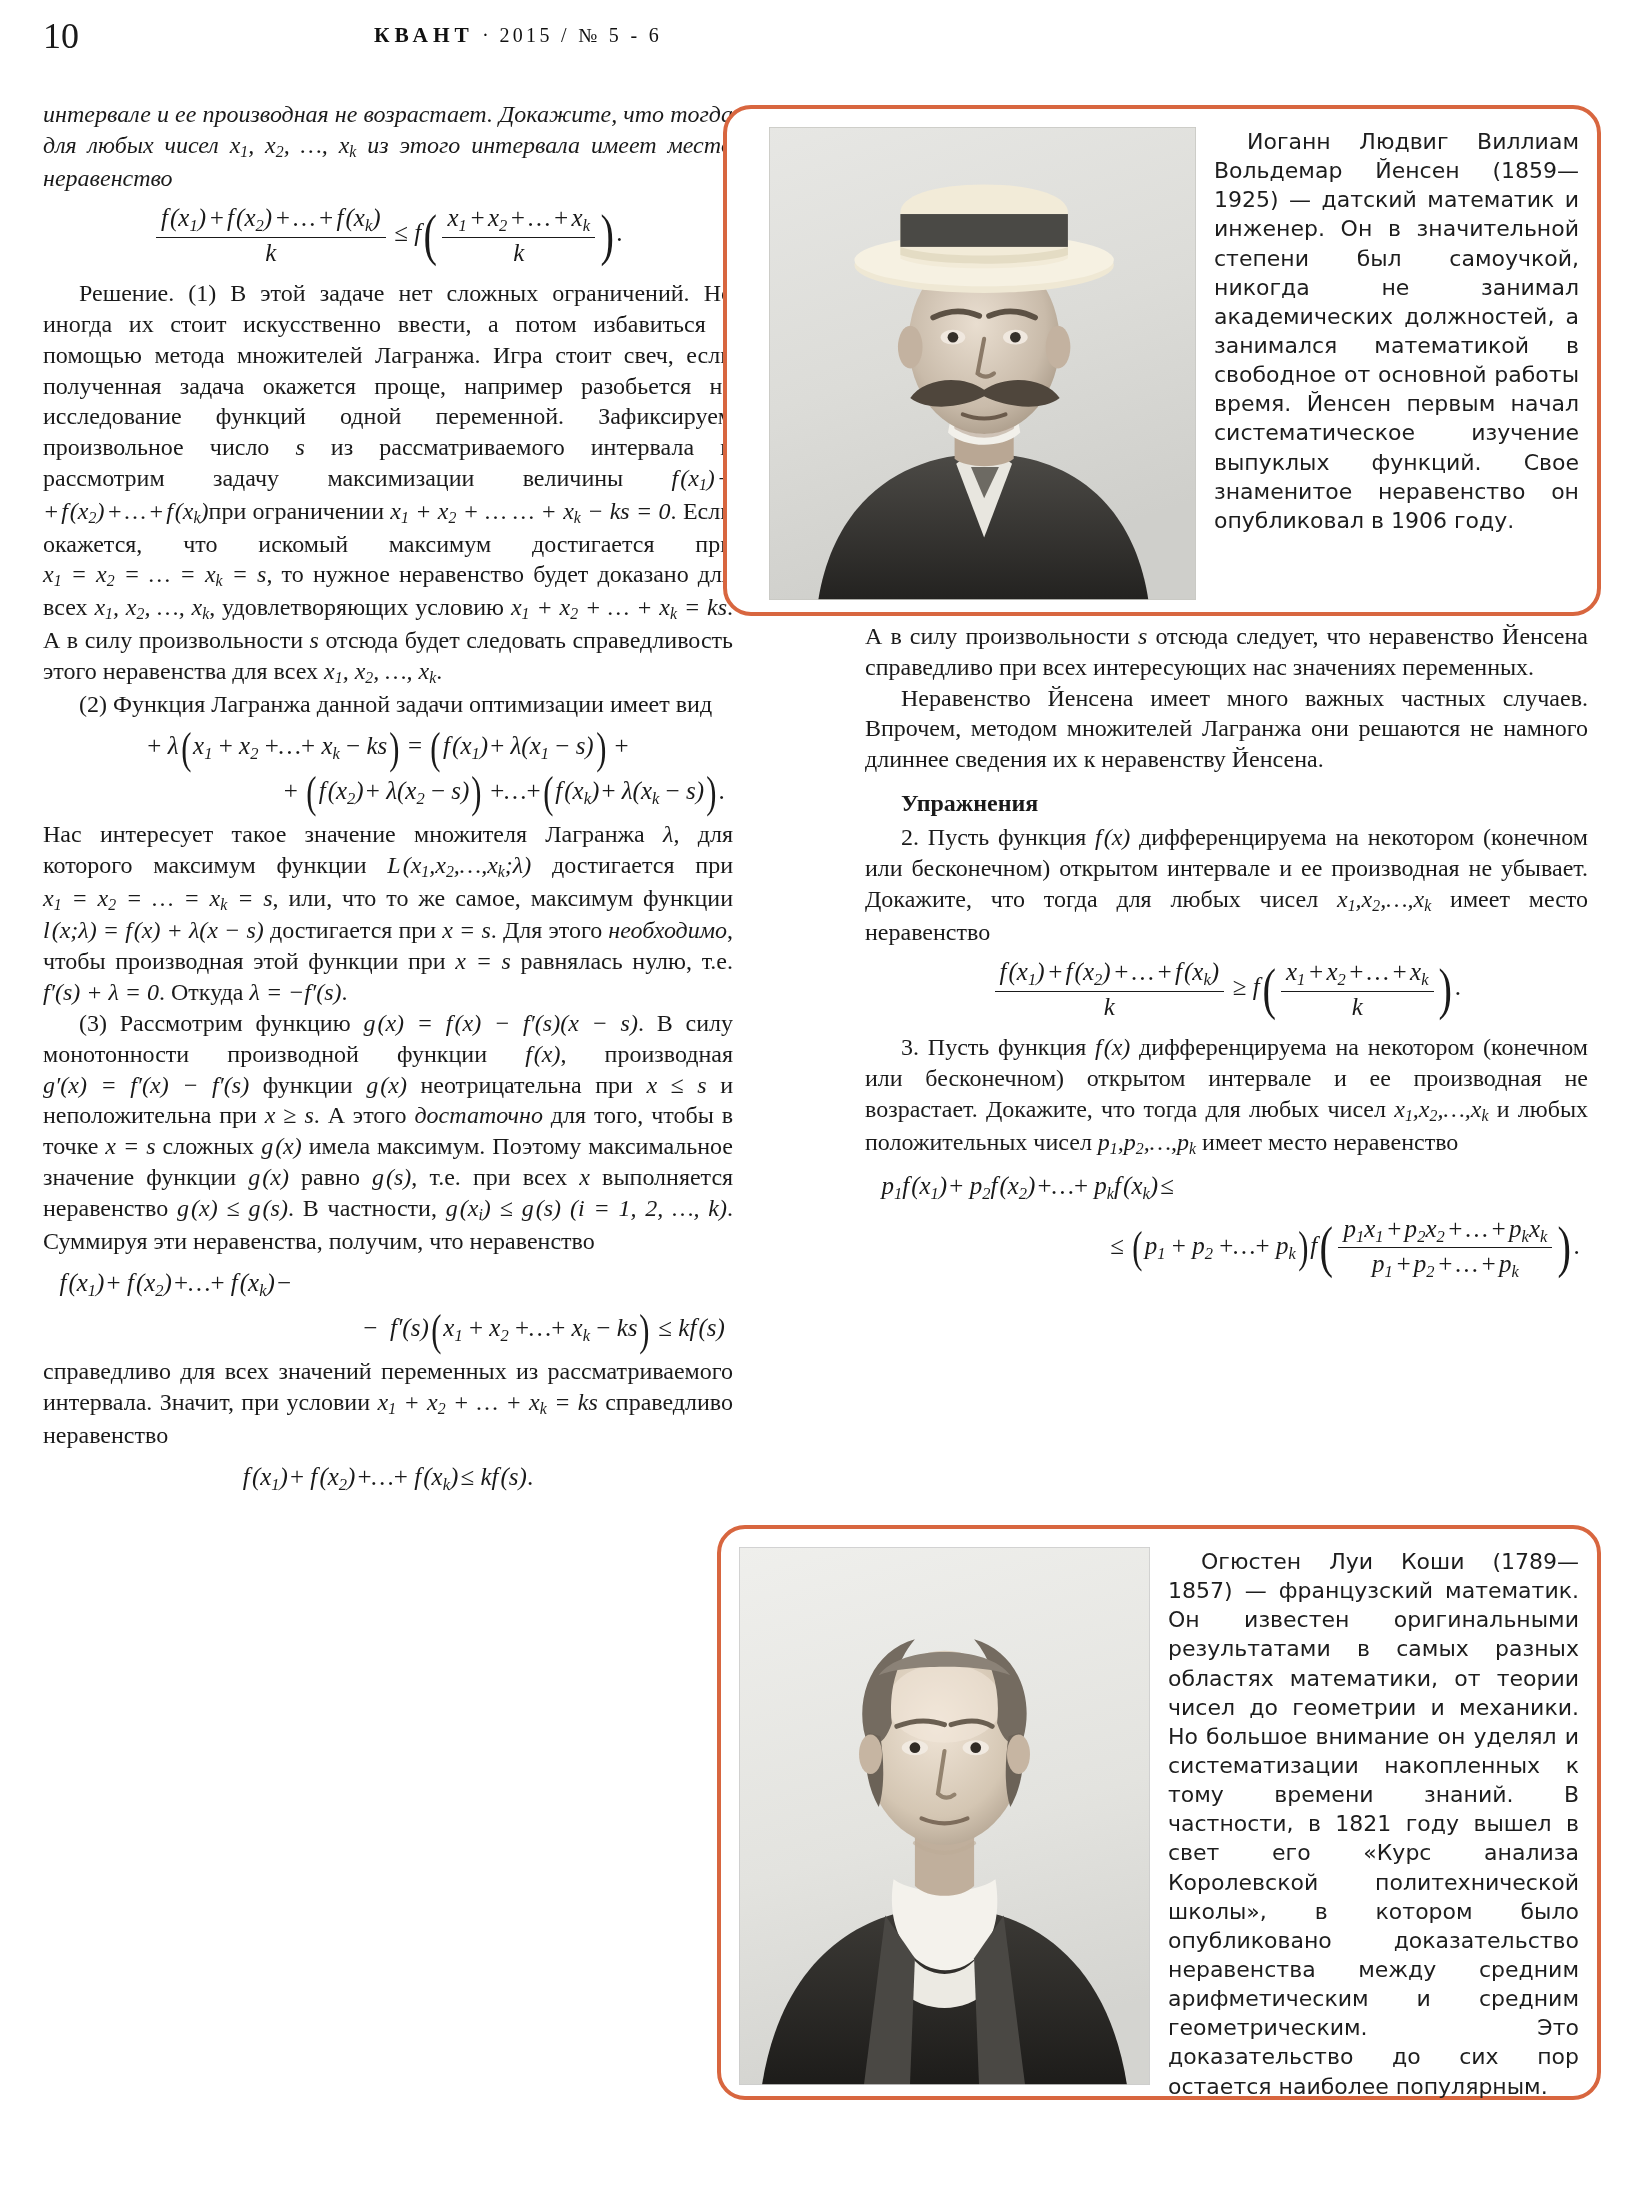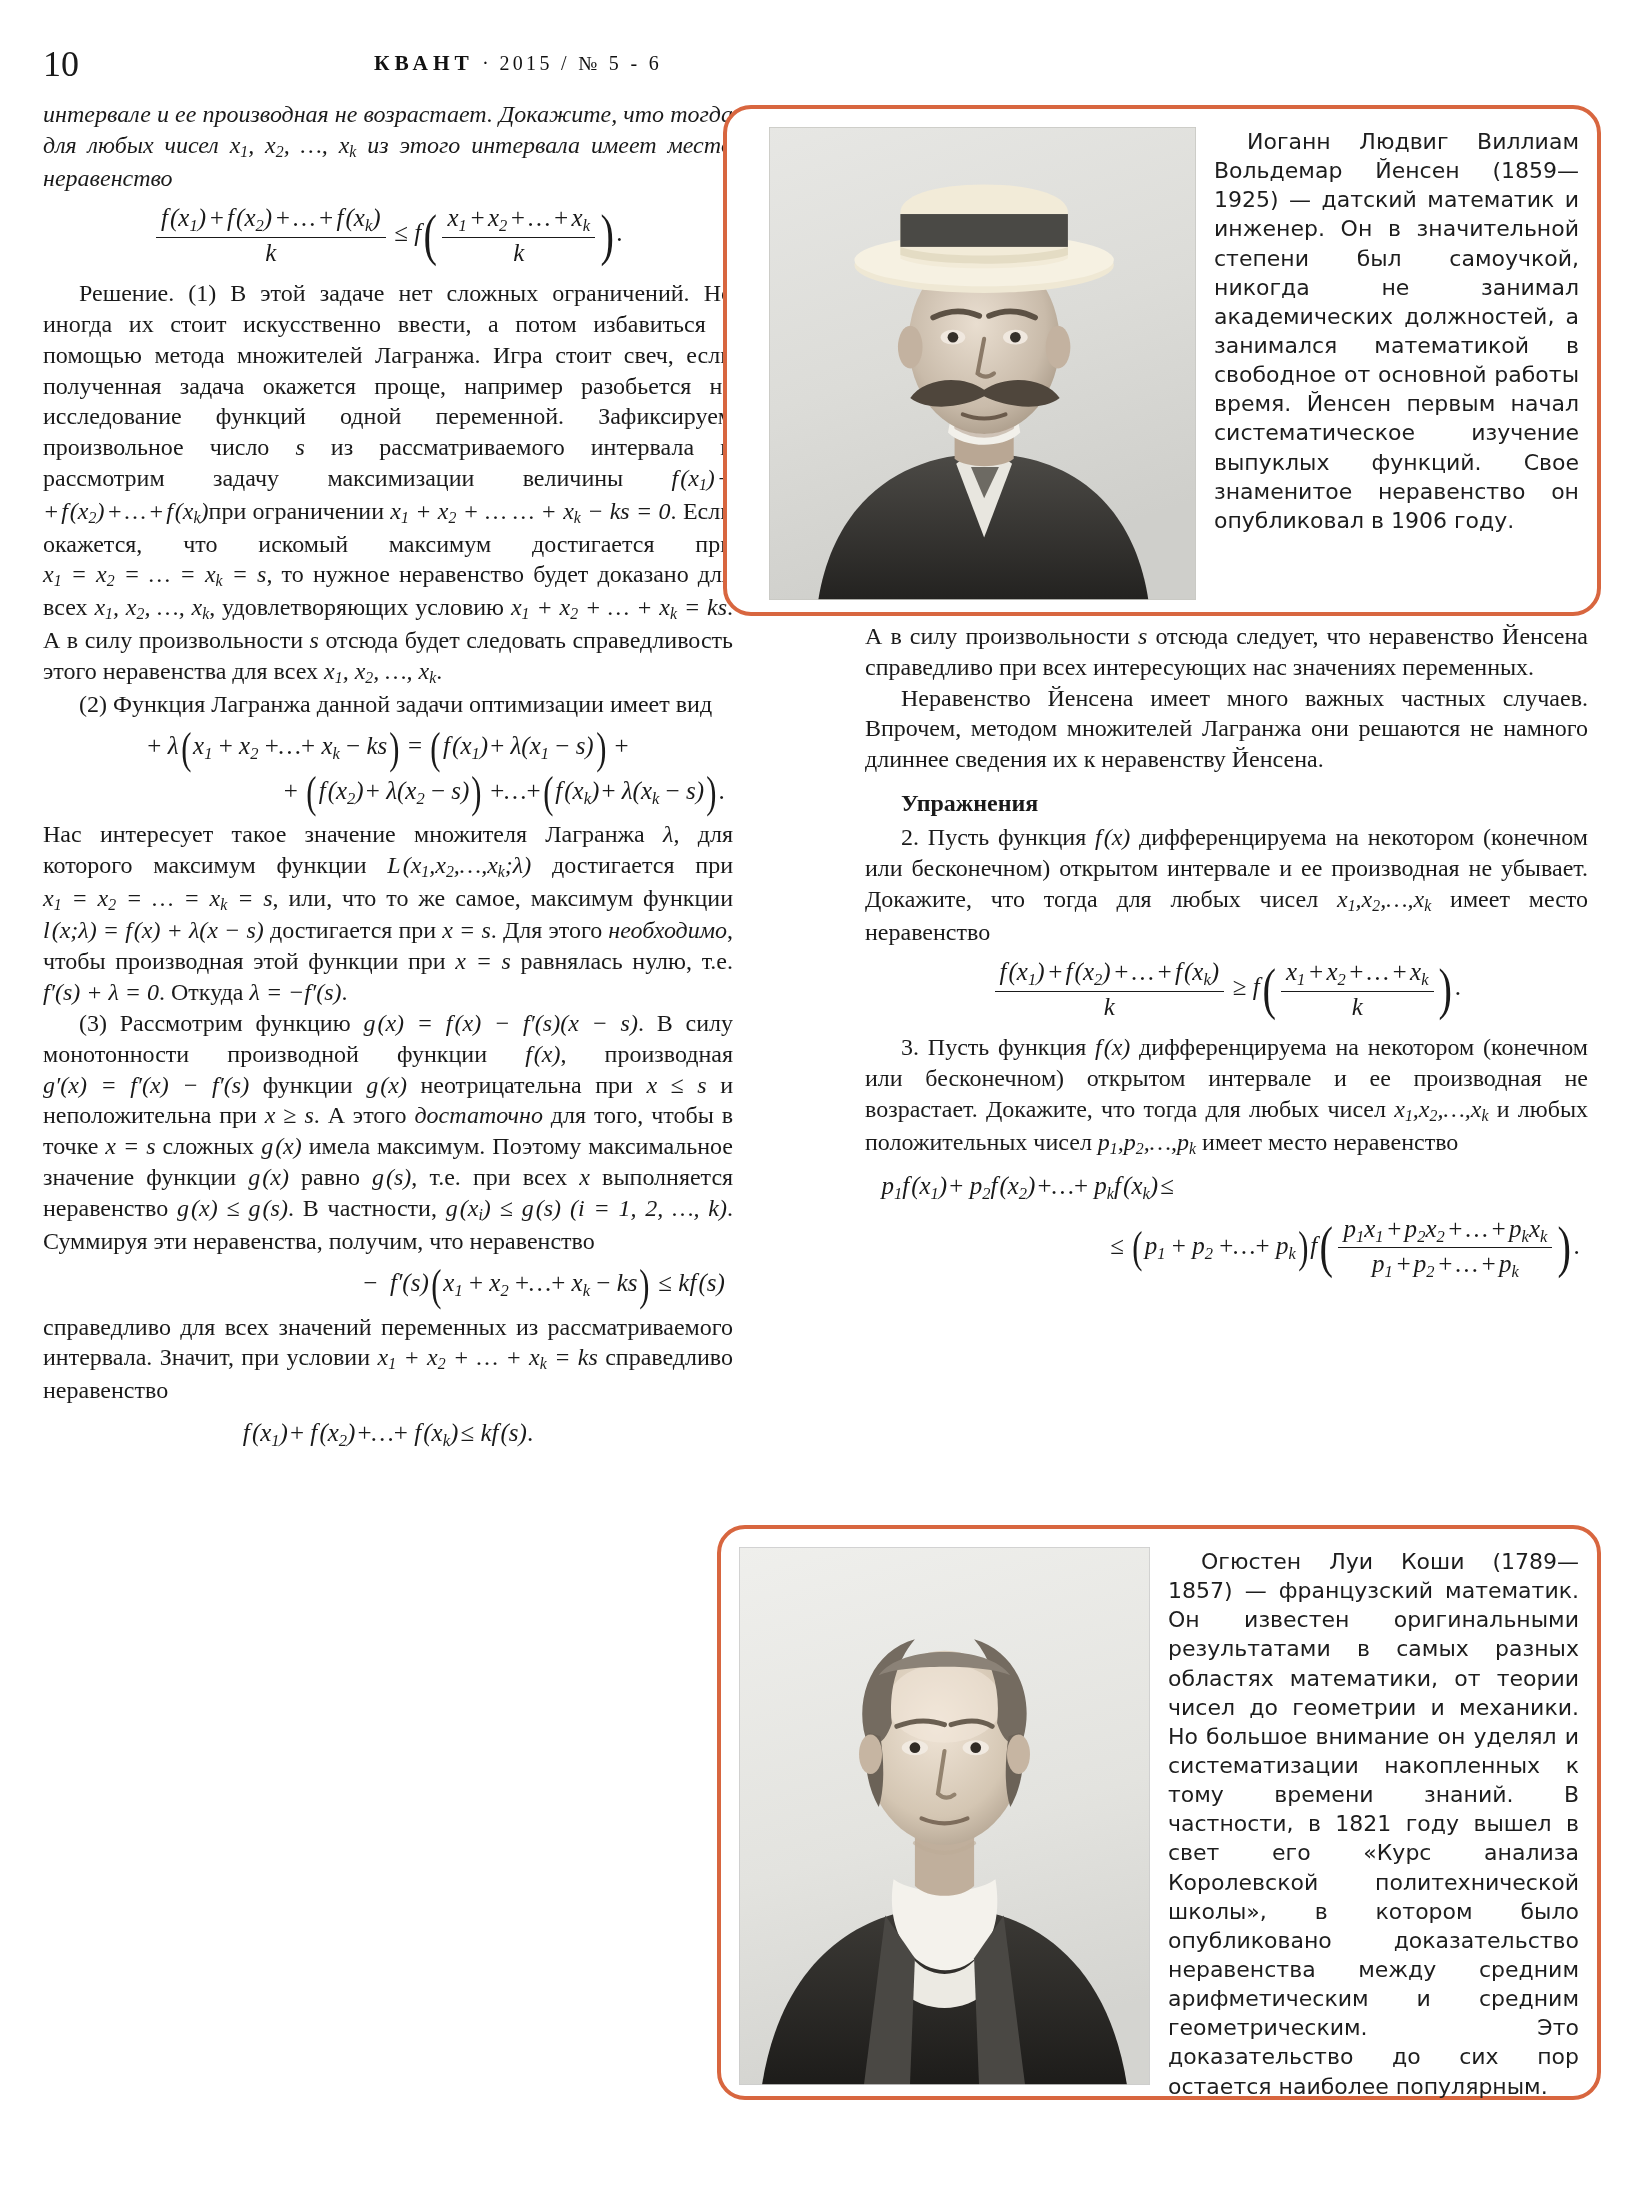--- a/index.html
+++ b/index.html
@@ -18,21 +18,21 @@
 
   .page {
     position: absolute;
     inset: 0;
     padding: 0;
   }
 
   
   .running-head {
     position: absolute;
-    top: 43px;
+    top: 15px;
     left: 0;
     width: 1644px;
     height: 41px;
   }
   .folio {
     position: absolute;
     left: 43px;
     top: 0px;
     font-size: 36px;
     font-family: "Liberation Serif", serif;
@@ -265,20 +265,23 @@
       <span class="m">g (x)</span>
       <span>имела максимум. Поэтому максимальное значение функции</span>
       <span class="m">g (x)</span>
       <span>равно</span>
       <span class="m">g (s)</span><span>, т.е. при всех</span>
       <span class="m">x</span>
       <span>выполняется неравенство</span>
       <span class="m">g (x) ≤ g (s)</span><span>. В частности,</span>
       <span class="m">g (x<span class="sb">i</span>) ≤ g (s)</span> <span class="m">(i = 1, 2, …, k)</span><span>. Суммируя эти неравенства, получим, что неравенство</span></p>
 
+    <div class="disp lft">
+      f (x<span class="sb">1</span>) <span class="mr">+</span> f (x<span class="sb">2</span>) <span class="mr">+</span>…<span class="mr">+</span> f (x<span class="sb">k</span>) <span class="mr">−</span>
+    </div>
     <div class="disp rgt">
       <span class="mr">−</span>&nbsp; f′(s)<span class="pbig">(</span>x<span class="sb">1</span> <span class="mr">+</span> x<span class="sb">2</span> <span class="mr">+</span>…<span class="mr">+</span> x<span class="sb">k</span> <span class="mr">−</span> ks<span class="pbig">)</span> <span class="mr">≤</span> kf (s)
     </div>
 
     <p class="noind"><span>справедливо для всех значений переменных из рассматриваемого интервала. Значит, при условии</span>
       <span class="m">x<span class="sb">1</span> + x<span class="sb">2</span> + … + x<span class="sb">k</span> = ks</span>
       <span>справедливо неравенство</span></p>
 
     <div class="disp">
       f (x<span class="sb">1</span>) <span class="mr">+</span> f (x<span class="sb">2</span>) <span class="mr">+</span>…<span class="mr">+</span> f (x<span class="sb">k</span>) <span class="mr">≤</span> kf (s)<span class="mr">.</span>

